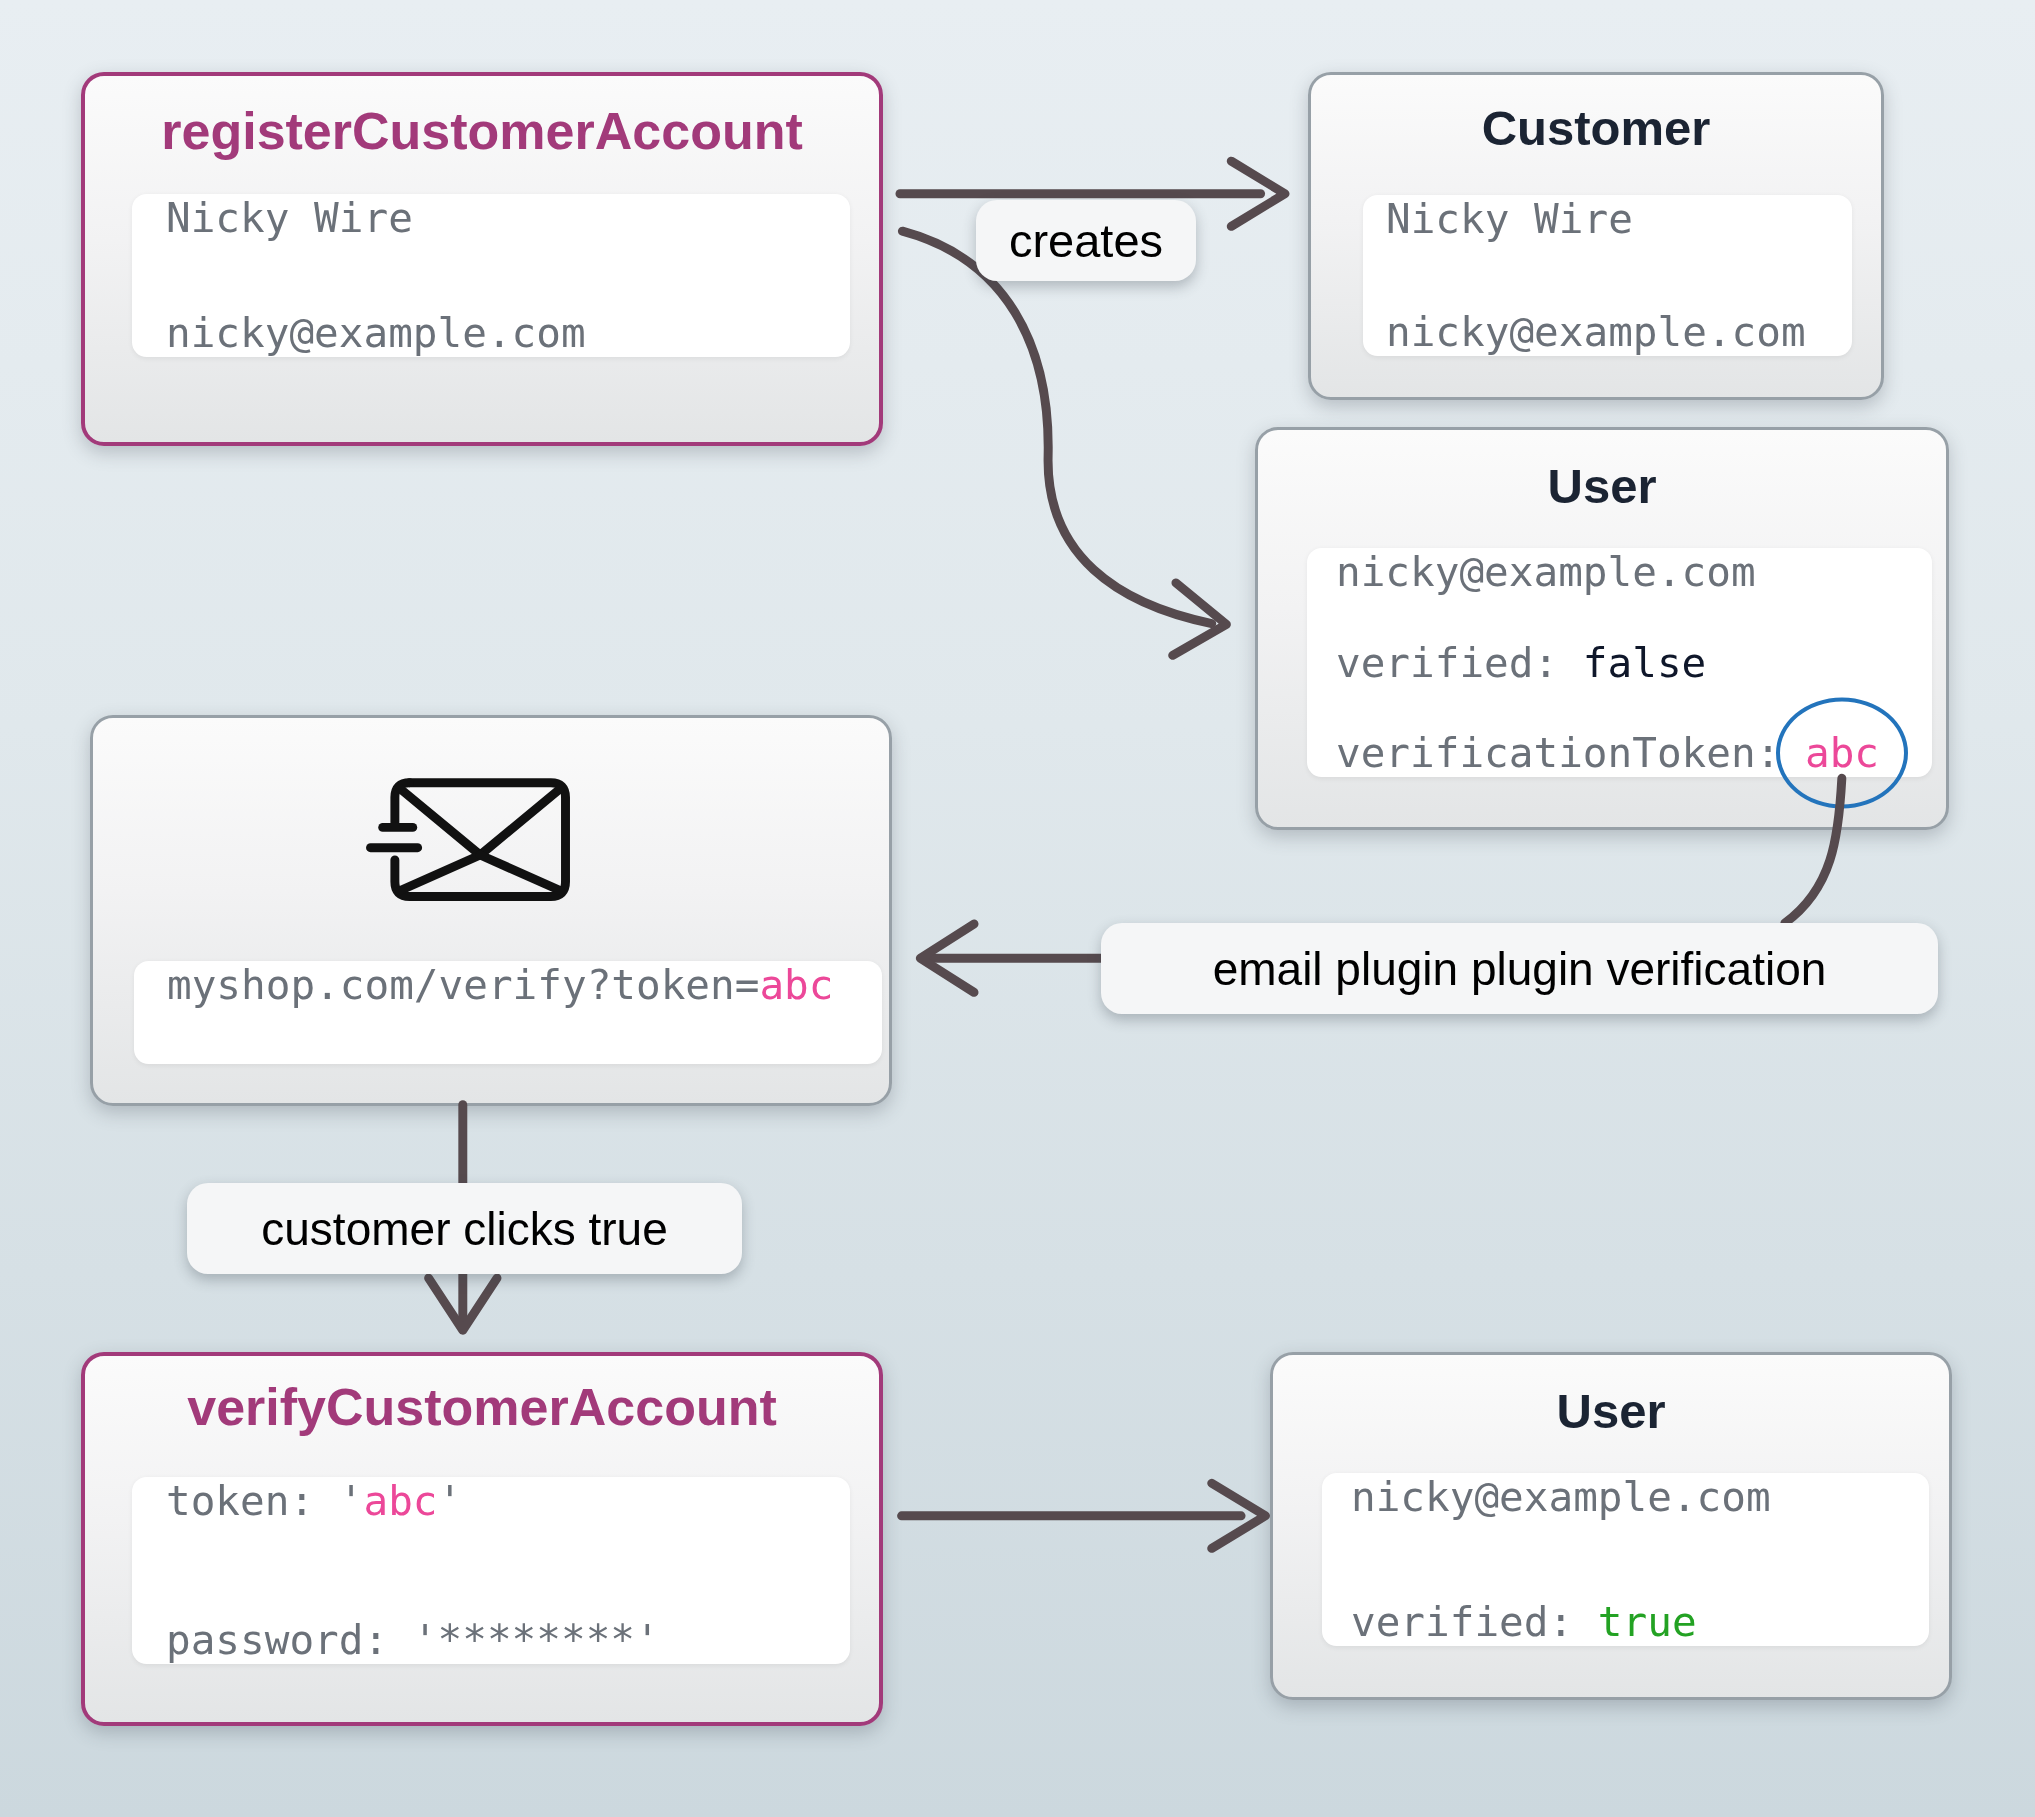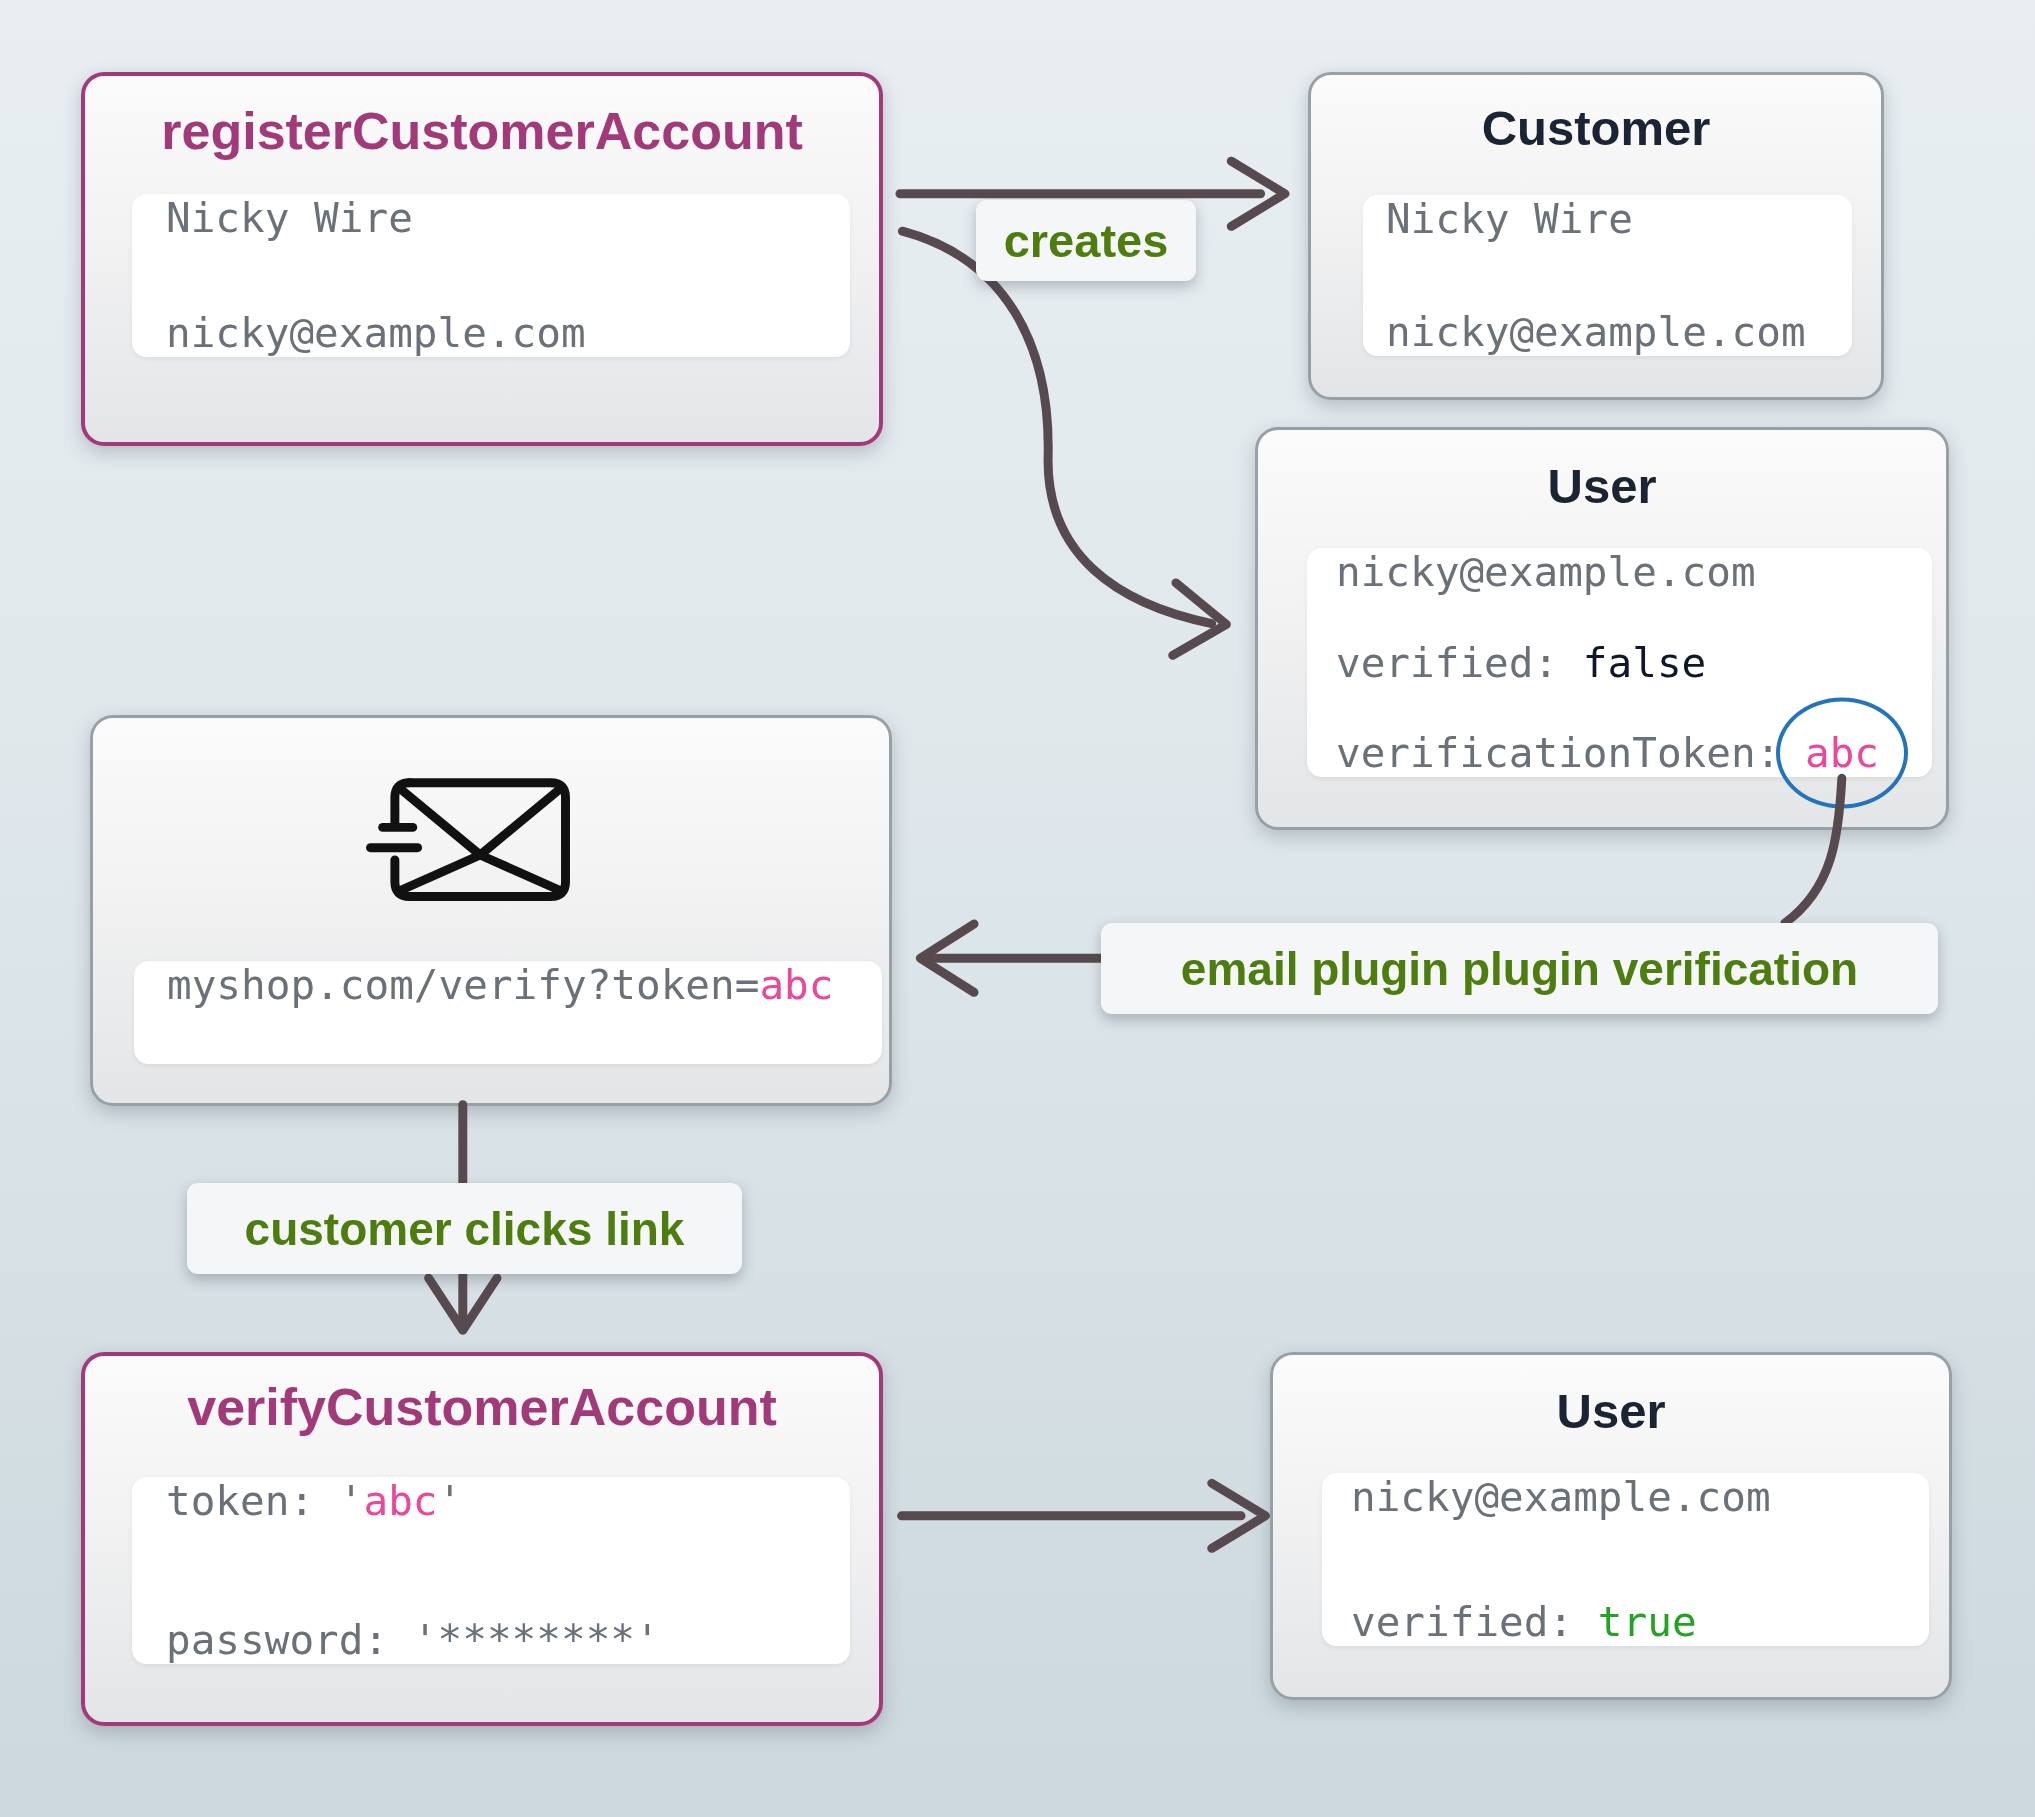--- a/index.html
+++ b/index.html
@@ -30,24 +30,24 @@
     display:flex;flex-direction:column;justify-content:space-between;
     font-family:"DejaVu Sans Mono",monospace;font-size:41px;color:#6B7179;
   }
   .card .line{white-space:pre;}
 
   .tok-blue{color:#ec4899;}
   .tok-red{color:#0f172a;}
   .tok-green{color:#23A223;}
 
   .pill{
-    position:absolute;background:#F5F6F7;border-radius:11px;
+    position:absolute;background:#F5F6F7;border-radius:21px;
     box-shadow:0 5.7px 13px rgba(55,65,75,.3);
     display:flex;align-items:center;justify-content:center;
-    font-weight:bold;color:#4d7c0f;z-index:10;
+    font-weight:normal;color:#000000;z-index:10;
   }
 
   .token-circled{position:relative;display:inline-block;}
   .token-ellipse{
     position:absolute;left:50%;top:50%;transform:translate(-50%,-50%);
     width:124px;height:103px;border:4.9px solid #2374BC;border-radius:50%;
     z-index:20;pointer-events:none;
   }
 
   svg.arrows{position:absolute;left:0;top:0;z-index:5;pointer-events:none;}
@@ -128,21 +128,21 @@
         <line x1="10" y1="87" x2="68" y2="87"></line>
       </svg>
     </div>
     <div class="card" style="left:41px;top:243px;width:715px;height:103px;padding-left:33px;">
       <div class="line"><span>myshop.com/verify?token=</span><span class="tok-blue">abc</span></div>
     </div>
   </div>
 
   <div class="pill" style="left:1101px;top:923px;width:837px;height:91px;font-size:46px;">email plugin plugin verification</div>
 
-  <div class="pill" style="left:187px;top:1183px;width:555px;height:91px;font-size:46px;">customer clicks link</div>
+  <div class="pill" style="left:187px;top:1183px;width:555px;height:91px;font-size:46px;">customer clicks true</div>
 
   <div class="node op" style="left:81px;top:1352px;width:794px;height:366px;">
     <div class="node-title" style="padding-top:24px;font-size:52px;">verifyCustomerAccount</div>
     <div class="card" style="left:47px;top:121px;width:684px;height:187px;padding-left:34px;gap:24.4px;">
       <div class="line"><span>token: </span><span>'</span><span class="tok-blue">abc</span><span>'</span></div>
       <div class="line"><span>password: </span><span>'********'</span></div>
     </div>
   </div>
 
   <div class="node entity" style="left:1270px;top:1352px;width:676px;height:342px;">

